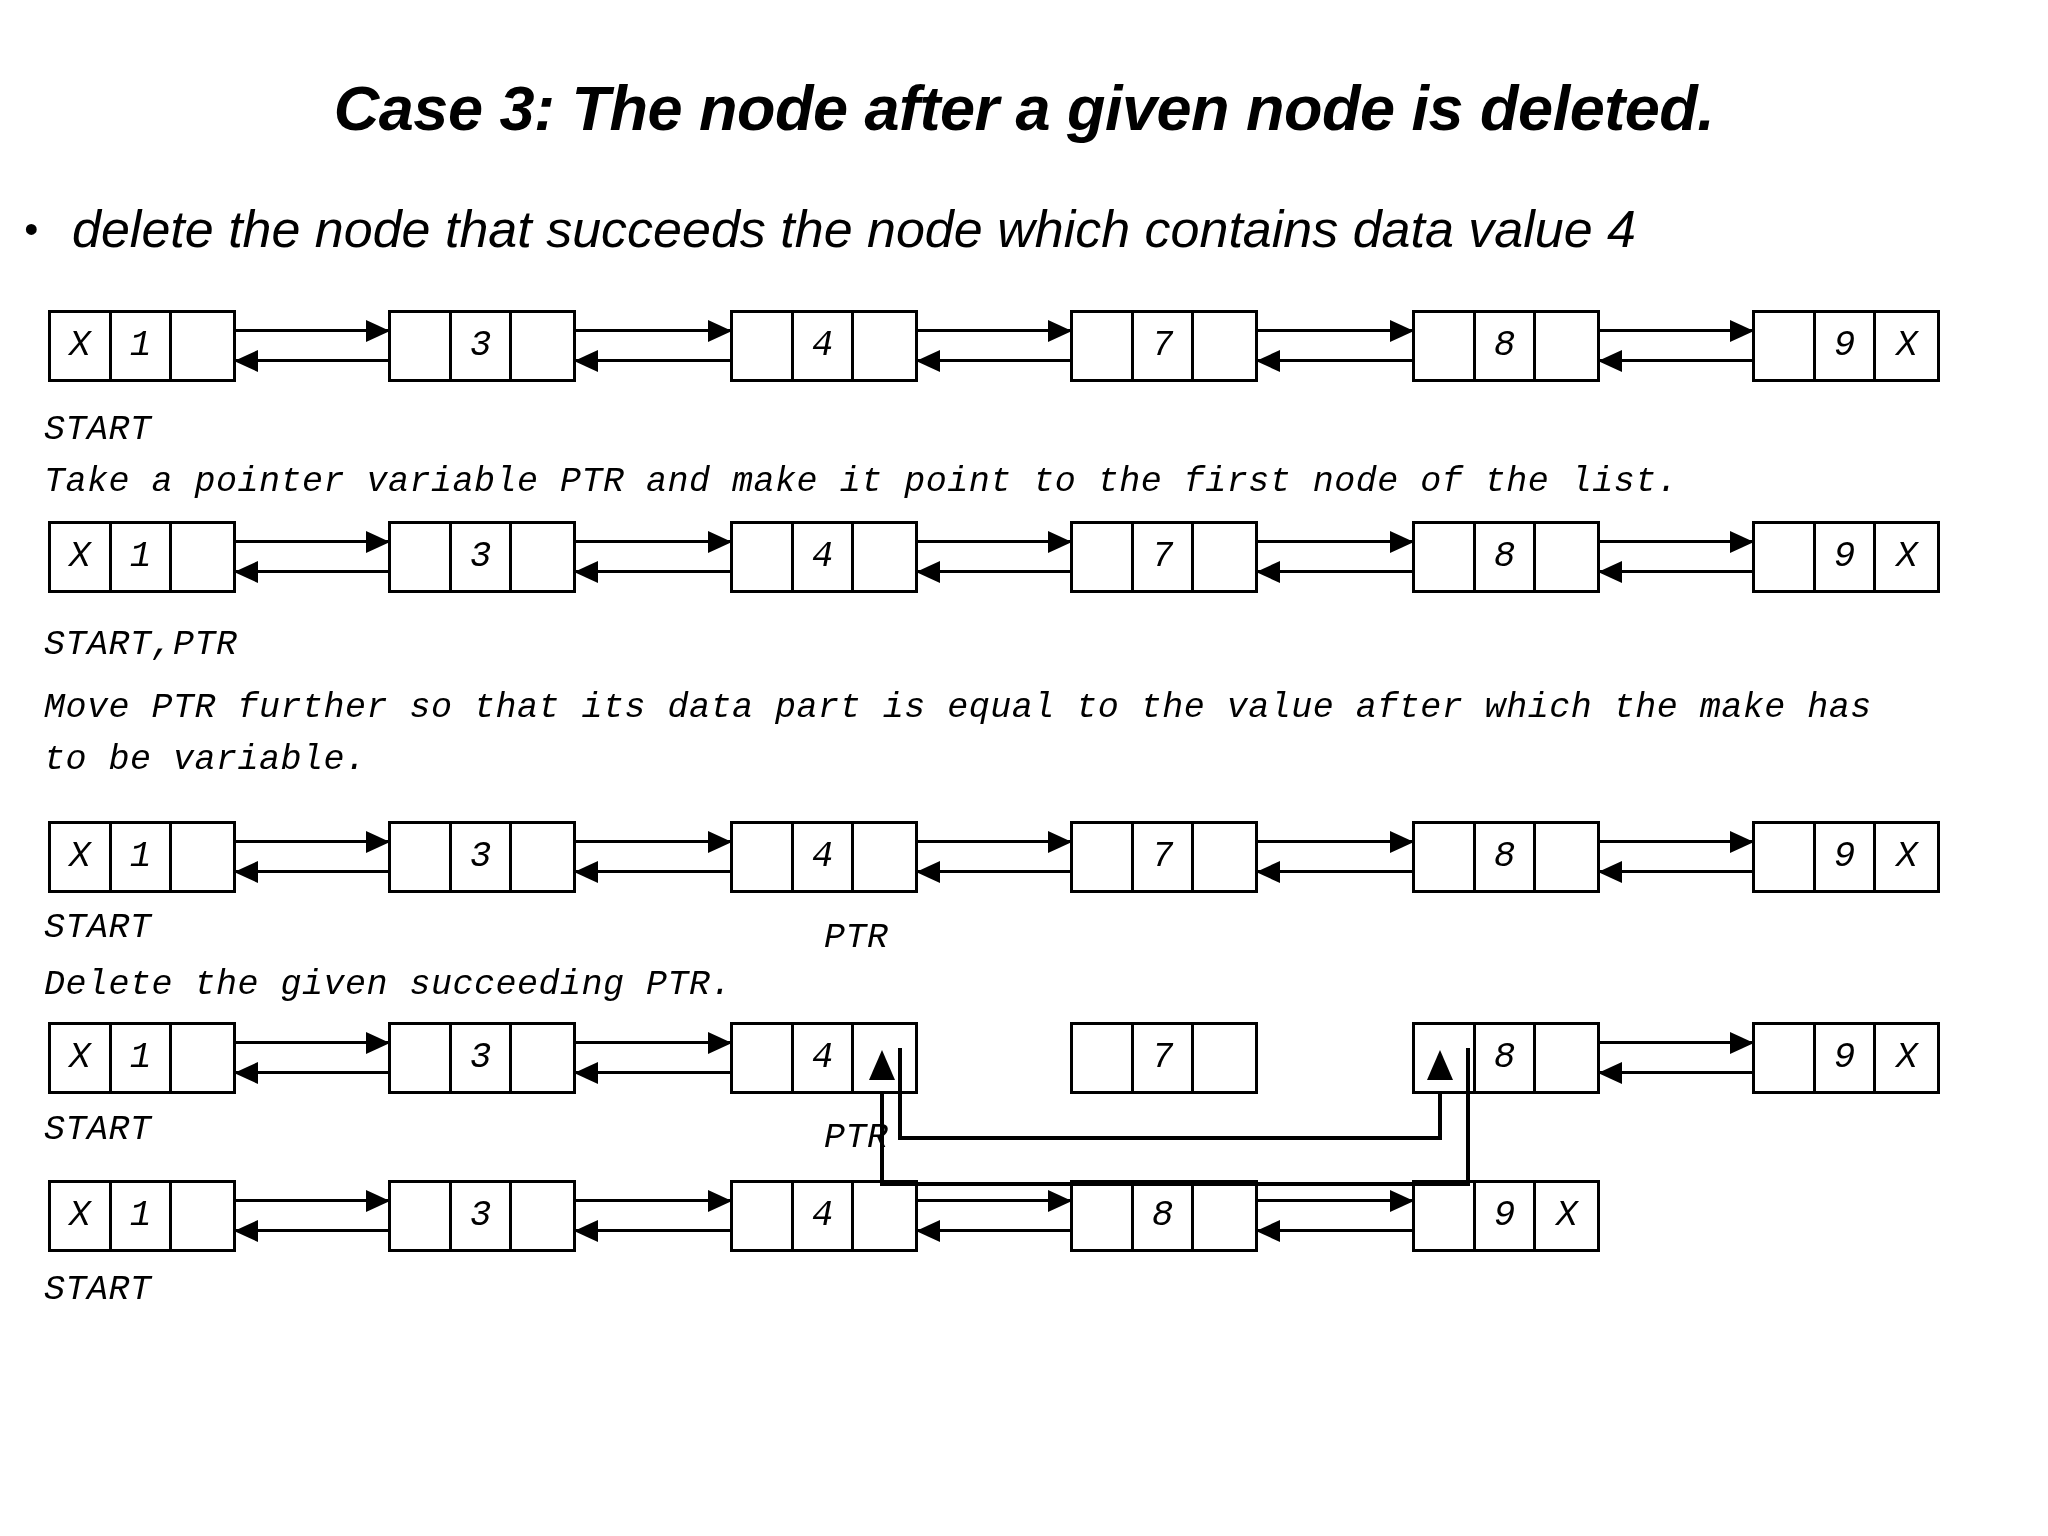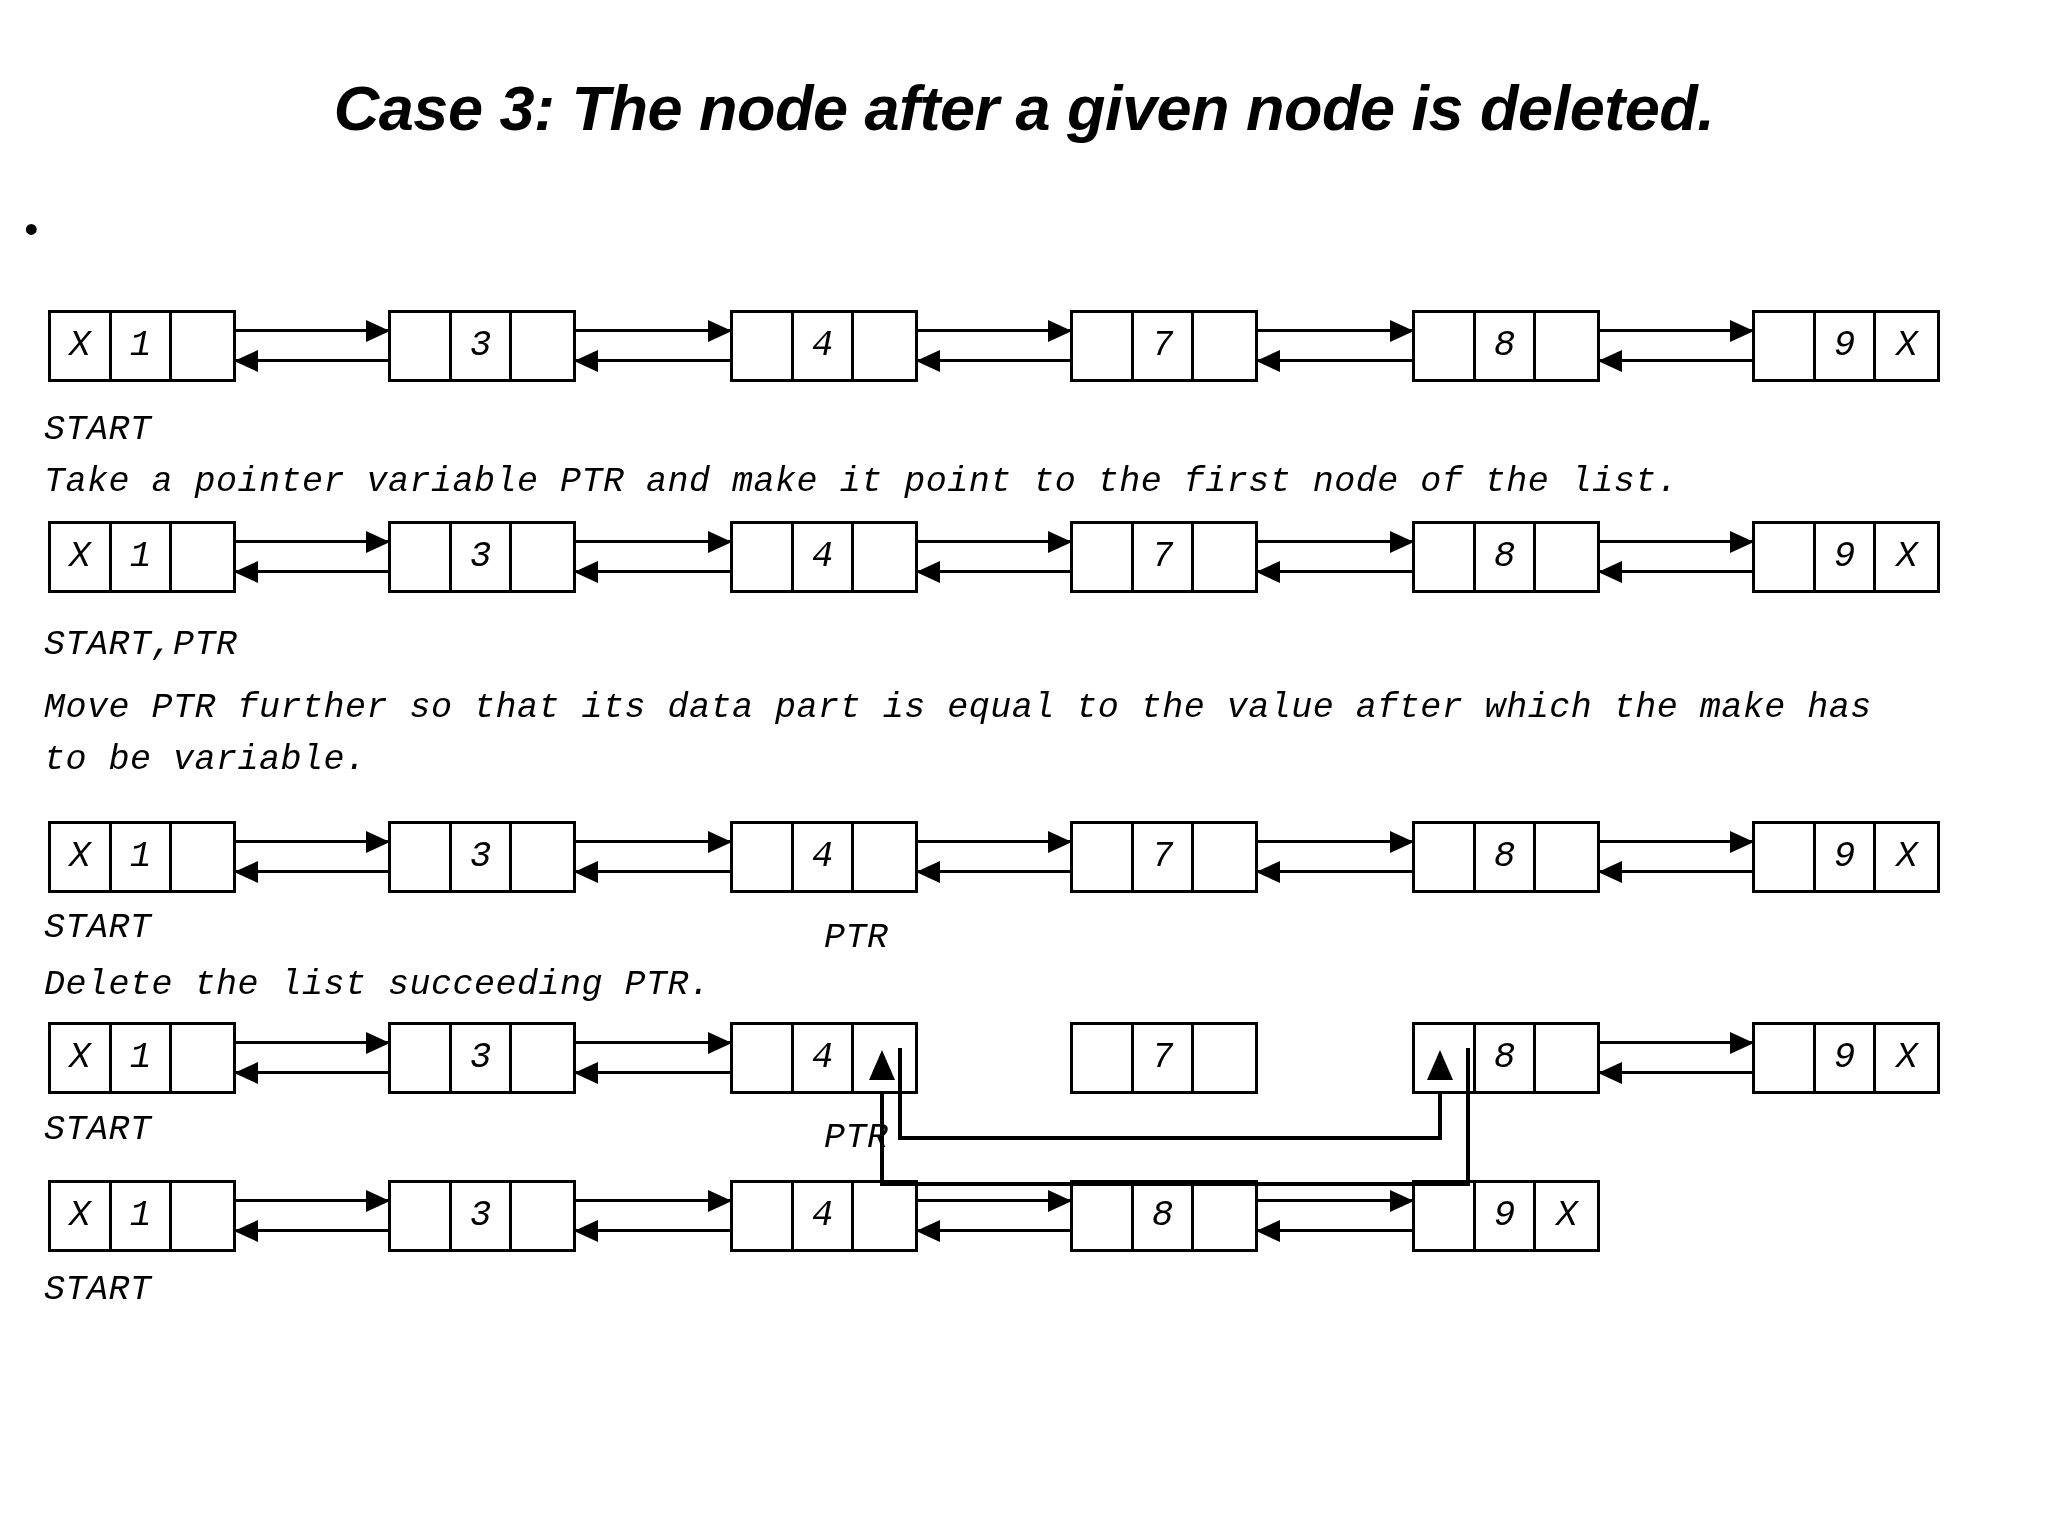--- a/index.html
+++ b/index.html
@@ -83,20 +83,21 @@
 </style>
 </head>
 <body>
 
 <div class="slide">
 
   <div class="title">Case 3: The node after a given node is deleted.</div>
 
   <div class="bullet-row">
     <span class="bullet-dot">•</span>
+    <span class="bullet-text">delete the node that succeeds the node which contains data value 4</span>
   </div>
 
   <div id="diagram-layer">
       <div class="list" style="top: 310px; left: 0px; width: 2048px; height: 72px;">
         <div class="node" style="left: 48px; width: 188px;">
           <div class="cell" style="width: 62px;">X</div>
           <div class="cell" style="width: 62px;">1</div>
           <div class="cell" style="width: 62px;"></div>
         </div>
         <div class="node" style="left: 388px; width: 188px;">
@@ -391,20 +392,20 @@
         </div>
       </div>
     </div>
   <div id="caption-layer">
       <div class="cap mono" style="left: 44px; top: 410px;">START</div>
       <div class="cap mono" style="left: 44px; top: 462px;">Take a pointer variable PTR and make it point to the first node of the list.</div>
       <div class="cap mono" style="left: 44px; top: 625px;">START,PTR</div>
       <div class="cap mono" style="left: 44px; top: 688px;">Move PTR further so that its data part is equal to the value after which the make has</div>
       <div class="cap mono" style="left: 44px; top: 740px;">to be variable.</div>
       <div class="cap mono" style="left: 44px; top: 908px;">START</div>
-      <div class="cap mono" style="left: 44px; top: 965px;">Delete the list succeeding PTR.</div>
+      <div class="cap mono" style="left: 44px; top: 965px;">Delete the given succeeding PTR.</div>
       <div class="cap mono" style="left: 44px; top: 1110px;">START</div>
       <div class="cap mono" style="left: 44px; top: 1270px;">START</div>
       <div class="cap mono" style="left: 824px; top: 918px;">PTR</div>
       <div class="cap mono" style="left: 824px; top: 1118px;">PTR</div>
     </div>
 
 </div>
 
 </body></html>

